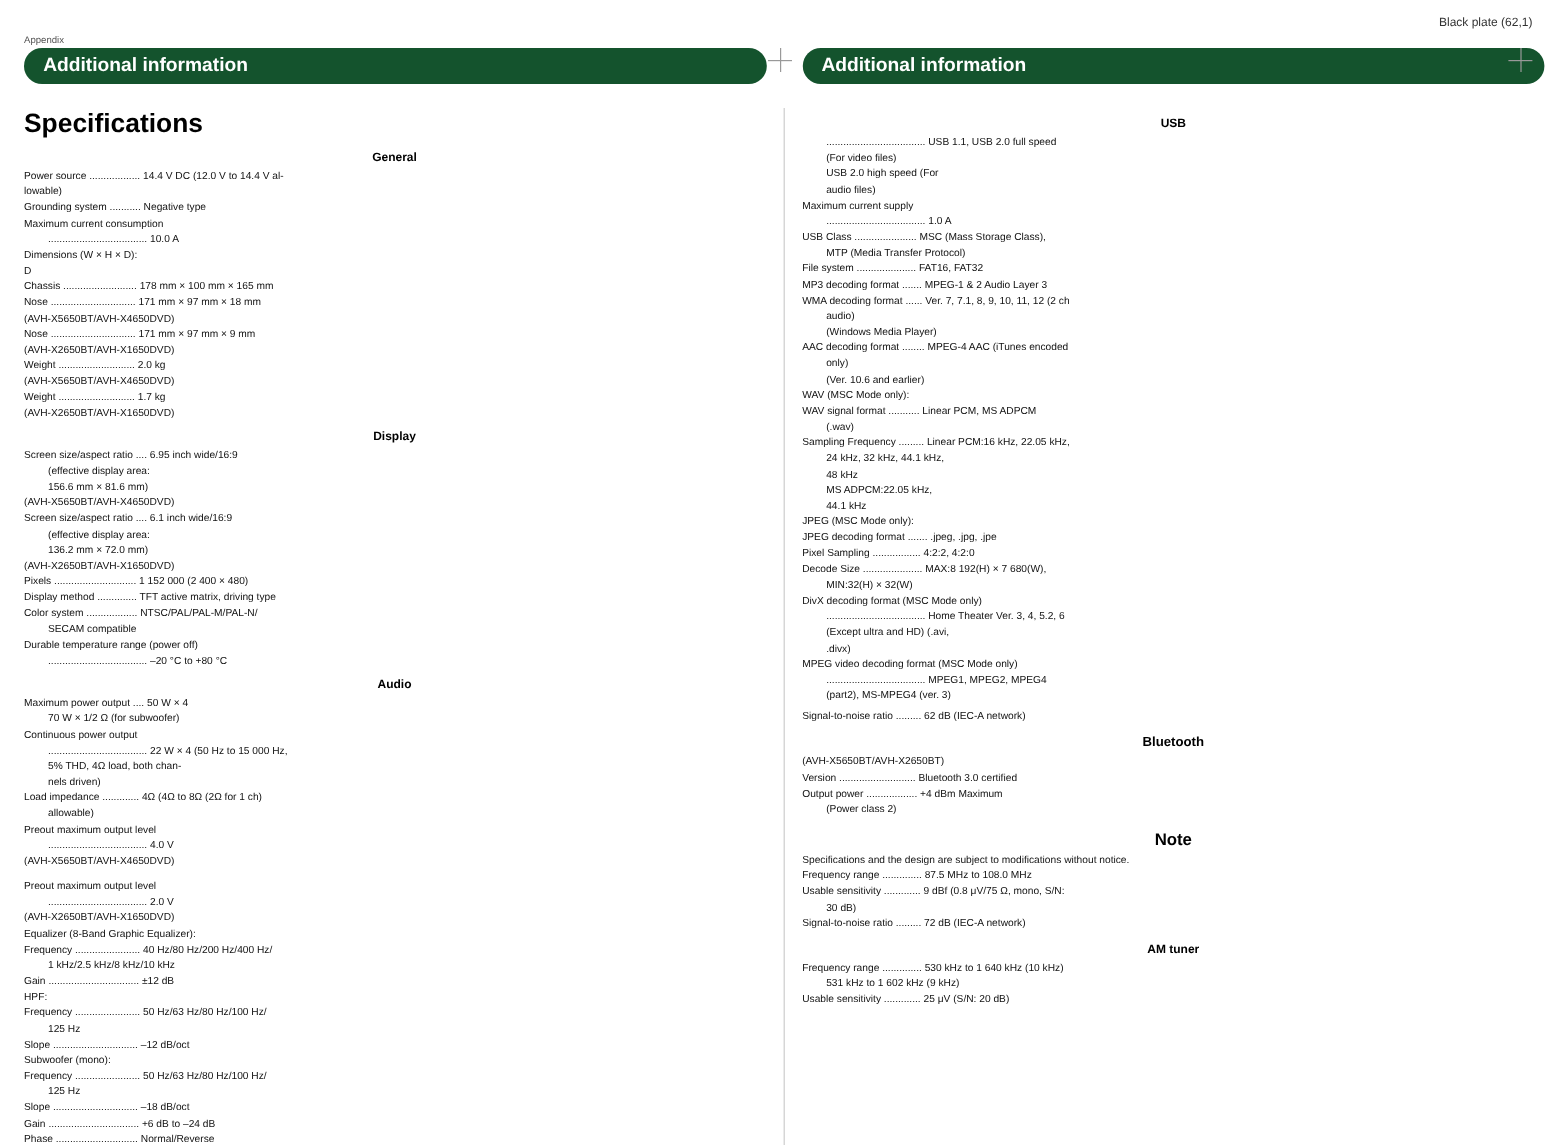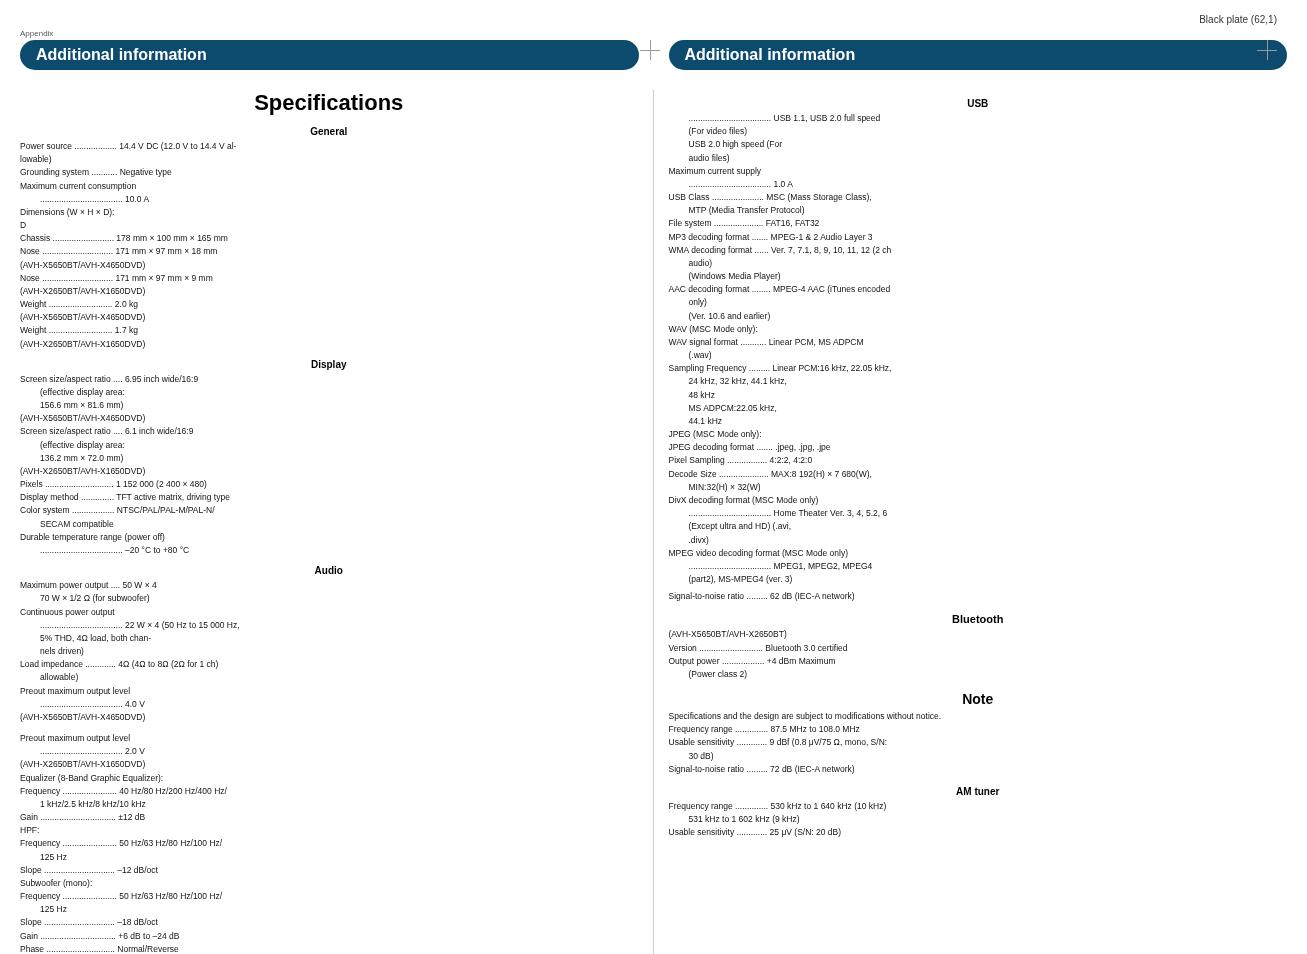--- a/index.html
+++ b/index.html
@@ -48,21 +48,21 @@
       border-right: 1px solid #ccc;
     }
 
     .right-column {
       width: 50%;
       padding-left: 15px;
     }
 
     
     .section-header-bar {
-      background: #0c4a6e;
+      background: #14532d;
       color: #fff;
       font-size: 16px;
       font-weight: bold;
       padding: 6px 16px;
       border-radius: 20px;
       display: inline-block;
       margin-bottom: 12px;
       width: 100%;
     }
 
@@ -80,21 +80,20 @@
 
     .section-header-right {
       width: 50%;
       padding-left: 15px;
     }
 
     .main-title {
       font-size: 22px;
       font-weight: bold;
       margin-bottom: 10px;
-      text-align: center;
     }
 
     .subsection-title {
       font-size: 10px;
       font-weight: bold;
       margin-bottom: 3px;
       margin-top: 8px;
       text-align: center;
     }
 

